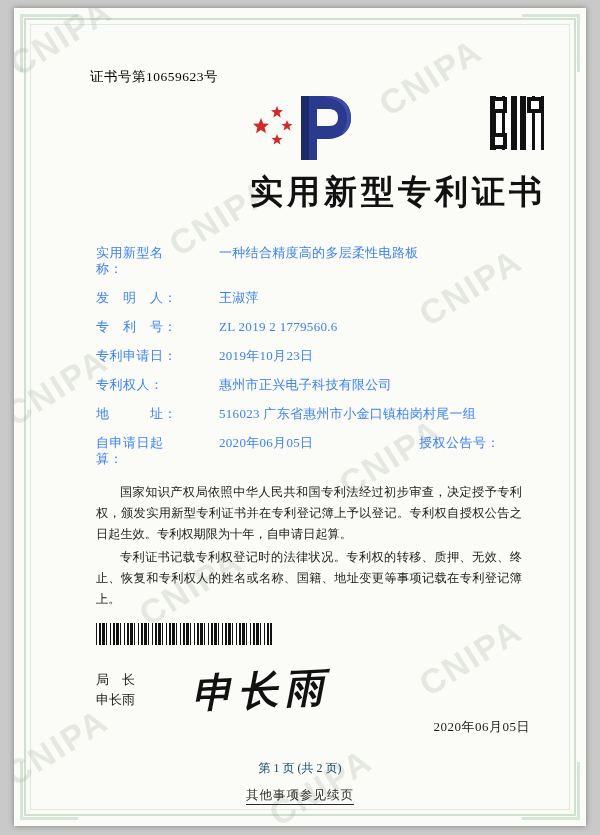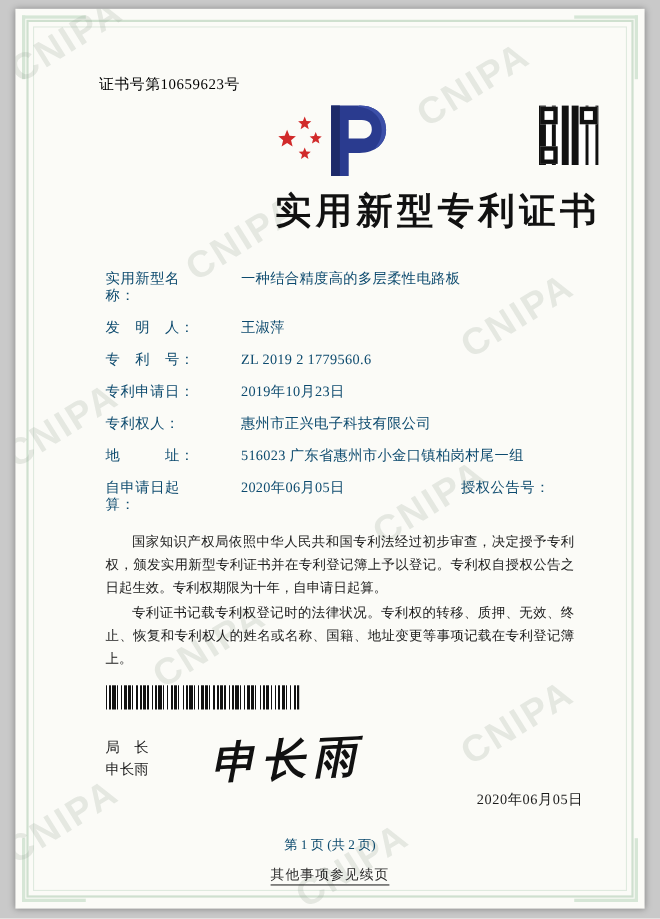--- a/index.html
+++ b/index.html
@@ -147,21 +147,21 @@
   }
 
   .fields {
     margin-top: 30px;
     padding-left: 36px;
   }
   .field-row {
     display: flex;
     align-items: baseline;
     font-size: 13px;
-    color: #0c4a6e;
+    color: #3b82f6;
     margin-bottom: 13.5px;
     line-height: 1.2;
   }
   .field-label {
     width: 86px;
     flex: 0 0 86px;
     letter-spacing: 0.5px;
   }
   .field-value {
     flex: 1;

